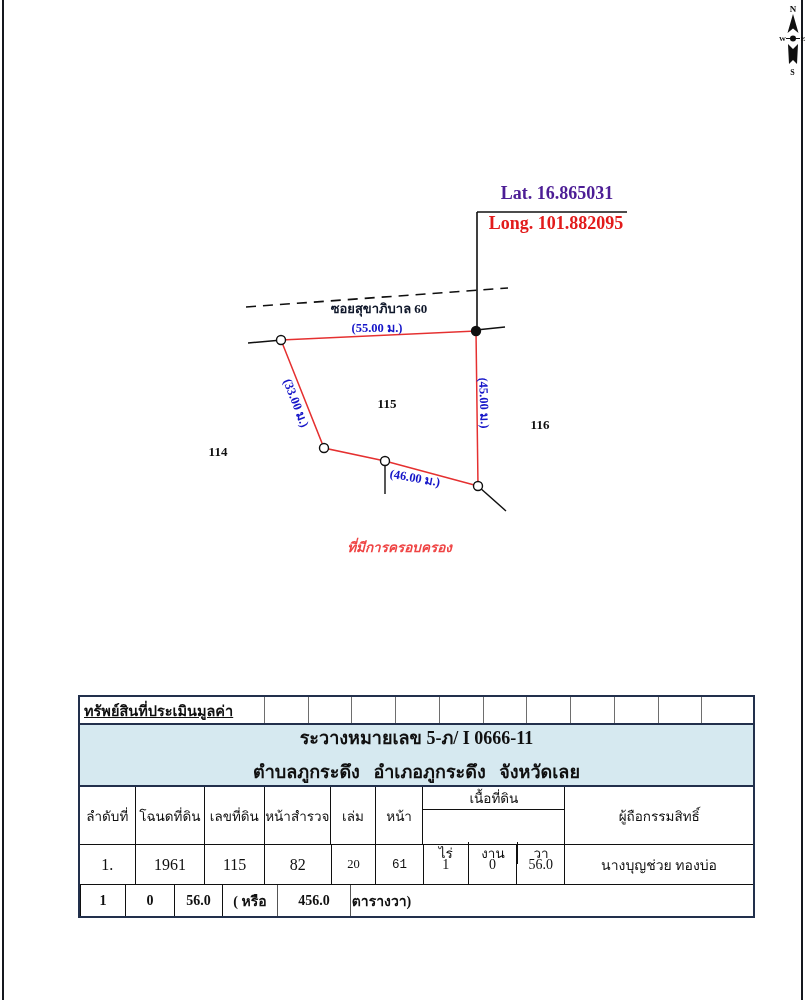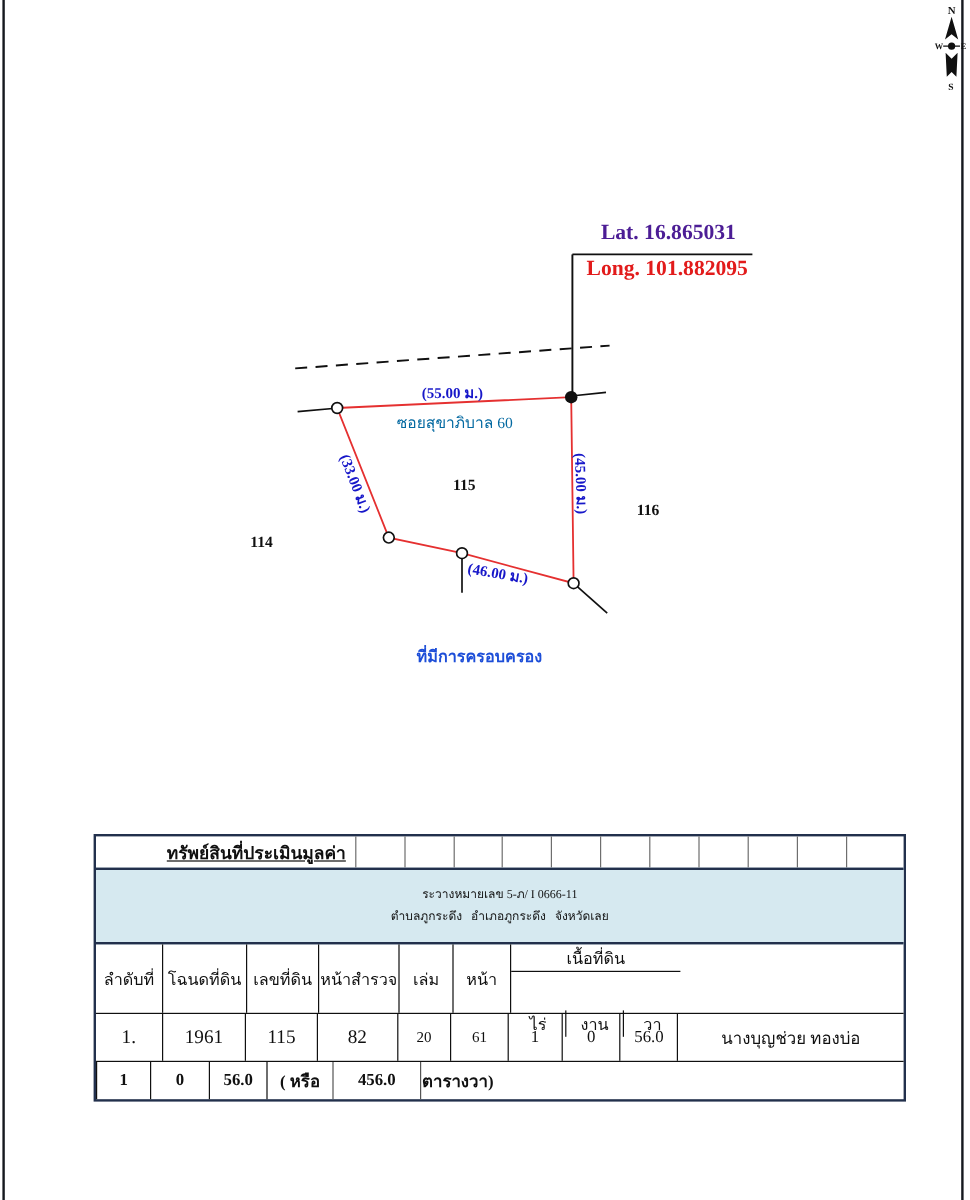--- a/index.html
+++ b/index.html
@@ -10,57 +10,57 @@
   }
   .page-edge { position:absolute; top:0; width:2px; height:1000px; background:#15181e; }
   .edge-left { left:2px; }
   .edge-right { left:801px; }
 
   
   .diagram-svg { position:absolute; left:0; top:0; width:808px; height:620px; }
   .lbl { position:absolute; text-align:center; white-space:nowrap; }
   .lbl-lat   { left:492px; top:183px; width:130px; font-size:18px; font-weight:bold; color:#4c1d95; }
   .lbl-long  { left:480px; top:213px; width:152px; font-size:18px; font-weight:bold; color:#e21b1b;text-align:center; }
-  .lbl-road  { left:318px; top:298px; width:122px; font-size:13px; font-weight:normal; color:#0369a1;margin-top:44px; }
+  .lbl-road  { left:318px; top:298px; width:122px; font-size:13px; font-weight:bold; color:#0f172a; }
   .lbl-blue  { font-size:12.5px; font-weight:bold; color:#1717c9; }
   .lbl-e55   { left:340px; top:318px; width:74px; }
   .lbl-e33   { left:256px; top:393px; width:80px; transform:rotate(69deg); }
   .lbl-e45   { left:444px; top:393px; width:80px; transform:rotate(88deg); }
   .lbl-e46   { left:375px; top:468px; width:80px; transform:rotate(10deg); }
   .lbl-parcel{ font-size:13px; font-weight:bold; color:#101010; width:44px; }
   .lbl-p115  { left:365px; top:396px; }
   .lbl-p116  { left:518px; top:417px; }
   .lbl-p114  { left:196px; top:444px; }
-  .lbl-cap   { left:327px; top:536px; width:145px; font-size:13.5px; font-weight:bold; color:#1d4ed8; }
+  .lbl-cap   { left:327px; top:536px; width:145px; font-size:13.5px; font-weight:bold; color:#ef4444;font-style:italic; }
 
   
   .compass { position:absolute; left:778px; top:2px; width:28px; height:80px; }
 
   
   .tbl {
     position:absolute; left:78px; top:695px; width:677px; height:223px;
     border:2.5px solid #22304c; background:#ffffff; display:flex; flex-direction:column;
     color:#101010;
   }
   .r1 { height:26px; display:flex; align-items:center; }
-  .r1-title { width:185px; padding-left:16px; font-size:14.5px; font-weight:bold; text-decoration:underline; white-space:nowrap;margin-left:43px; }
+  .r1-title { width:185px; padding-left:4px; font-size:14.5px; font-weight:bold; text-decoration:underline; white-space:nowrap; }
   .r1-cell { height:100%; border-left:1px solid #6e6e6e; }
   .w44 { width:44px; } .wlast { width:52px; }
 
   .rblue {
     height:64px; background:#d6e9f0; border-top:2px solid #22304c; border-bottom:2px solid #22304c;
     display:flex; flex-direction:column; justify-content:center; text-align:center;
   }
-  .rblue div { font-size:10px; font-weight:normal; line-height:1.9; white-space:pre; }
+  .rblue div { font-size:18px; font-weight:bold; line-height:1.9; white-space:pre; }
 
   .rhead { height:57px; display:flex; font-size:13.5px; }
   .hcell { display:flex; align-items:center; justify-content:center; border-left:1px solid #101010; text-align:center; }
   .hcell:first-child { border-left:none; }
   .c-no{width:55px;} .c-deed{width:70px;} .c-landno{width:60px;} .c-survey{width:67px;}
-  .c-vol{width:45px;} .c-page{width:48px;} .c-owner{width:190px;}
+  .c-vol{width:45px;} .c-page{width:48px;font-family:Liberation Mono, monospace;} .c-owner{width:190px;}
   .c-area { width:142px; display:flex; flex-direction:column; border-left:1px solid #101010;gap:32px; }
   .c-area-top { height:28px; display:flex; align-items:center; justify-content:center; border-bottom:1px solid #101010; }
   .c-area-sub { flex:1; display:flex; }
   .c-rai{width:45px;} .c-ngan{width:49px;} .c-wa{width:48px;}
   .subcell { display:flex; align-items:center; justify-content:center; }
   .subcell + .subcell { border-left:1px solid #101010; }
 
   .rdata { height:40px; display:flex; border-top:1.5px solid #101010; }
   .dcell { display:flex; align-items:center; justify-content:center; border-left:1px solid #101010; font-size:16px; }
   .dcell:first-child { border-left:none; }
@@ -156,20 +156,21 @@
       <div class="hcell c-vol">เล่ม</div>
       <div class="hcell c-page">หน้า</div>
       <div class="c-area">
         <div class="c-area-top">เนื้อที่ดิน</div>
         <div class="c-area-sub">
           <div class="subcell c-rai">ไร่</div>
           <div class="subcell c-ngan">งาน</div>
           <div class="subcell c-wa">วา</div>
         </div>
       </div>
+      <div class="hcell c-owner">ผู้ถือกรรมสิทธิ์</div>
     </div>
 
     <div class="rdata">
       <div class="dcell c-no">1.</div>
       <div class="dcell c-deed">1961</div>
       <div class="dcell c-landno">115</div>
       <div class="dcell c-survey">82</div>
       <div class="dcell c-vol dsmall">20</div>
       <div class="dcell c-page dsmall">61</div>
       <div class="dcell c-rai dmid">1</div>

